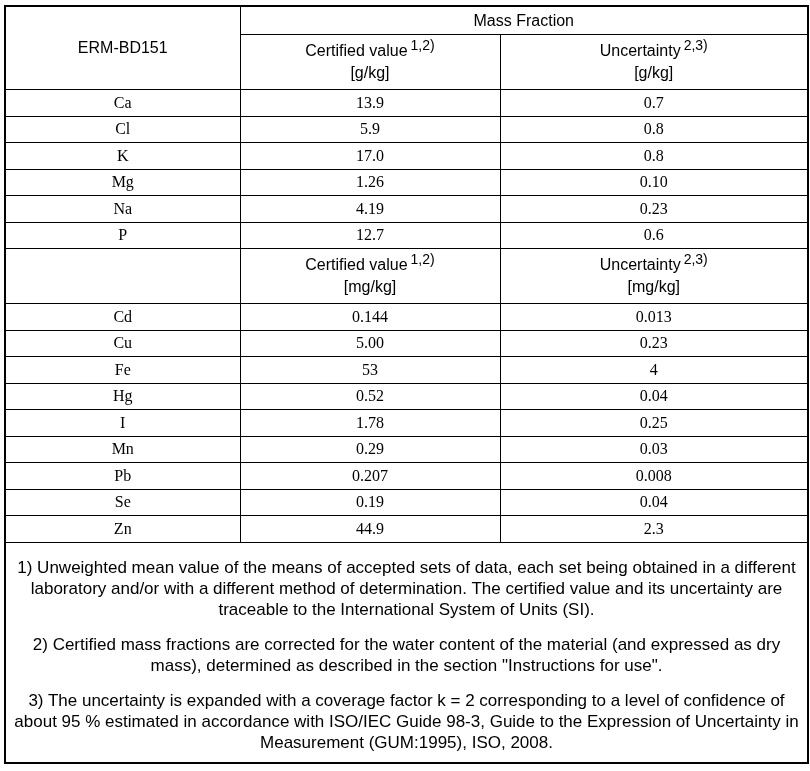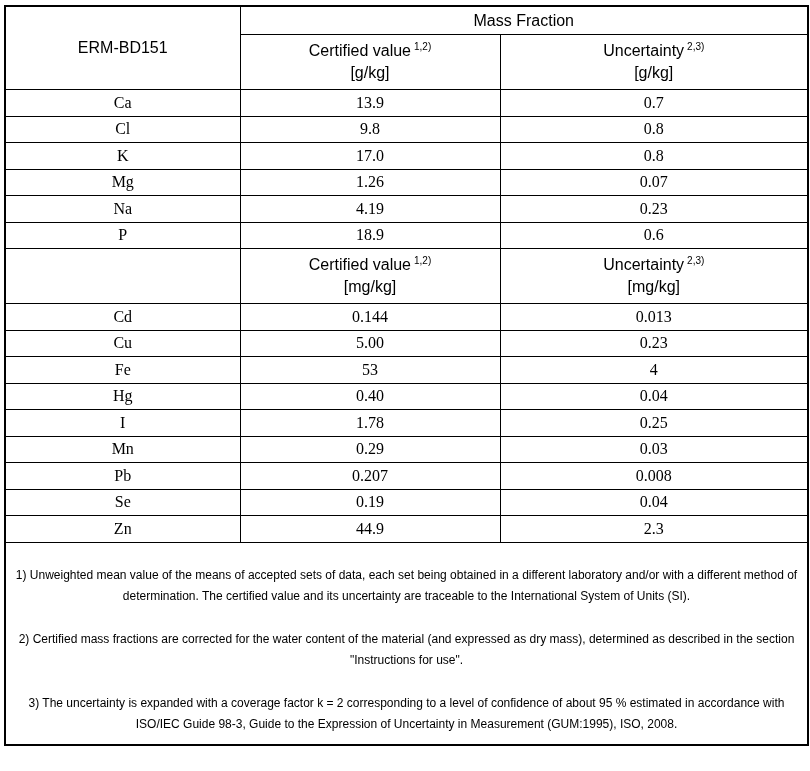--- a/index.html
+++ b/index.html
@@ -28,33 +28,33 @@
   }
   col.c1 { width: 235px; }
   col.c2 { width: 260px; }
   col.c3 { width: 308px; }
 
   tr.r-group td   { height: 27px; margin-top: 36px; }
   tr.r-subhead td { height: 54px; line-height: 1.35; }
   tr.r-data td    { height: 25.5px; font-family: Liberation Serif, serif; }
   .id-cell { font-weight: normal; }
   sup.fnref {
-    font-size: 10px;
+    font-size: 14px;
     vertical-align: super;
     line-height: 0;
     margin-left: 3px;
   }
   td.footnote-cell {
     text-align: justify;
     vertical-align: top;
     padding: 1px 9px 0 9px;
   }
   td.footnote-cell p {
-    margin: 22px 0 9px 0;
-    font-size: 12px;
+    margin: 14px 0 9px 0;
+    font-size: 17px;
     line-height: 21px;
   }
 </style>
 </head>
 <body>
 
 <table class="cert-table">
   <colgroup>
       <col class="c1">
       <col class="c2">
@@ -77,41 +77,41 @@
     </td>
   </tr>
 
   <tr class="r-data">
     <td>Ca</td>
     <td>13.9</td>
     <td>0.7</td>
   </tr>
   <tr class="r-data">
     <td>Cl</td>
-    <td>9.8</td>
+    <td>5.9</td>
     <td>0.8</td>
   </tr>
   <tr class="r-data">
     <td>K</td>
     <td>17.0</td>
     <td>0.8</td>
   </tr>
   <tr class="r-data">
     <td>Mg</td>
     <td>1.26</td>
-    <td>0.07</td>
+    <td>0.10</td>
   </tr>
   <tr class="r-data">
     <td>Na</td>
     <td>4.19</td>
     <td>0.23</td>
   </tr>
   <tr class="r-data">
     <td>P</td>
-    <td>18.9</td>
+    <td>12.7</td>
     <td>0.6</td>
   </tr>
 
   <tr class="r-subhead">
     <td></td>
     <td>
       <span>Certified value</span><sup class="fnref">1,2)</sup><br>
       <span>[mg/kg]</span>
     </td>
     <td>
@@ -130,21 +130,21 @@
     <td>5.00</td>
     <td>0.23</td>
   </tr>
   <tr class="r-data">
     <td>Fe</td>
     <td>53</td>
     <td>4</td>
   </tr>
   <tr class="r-data">
     <td>Hg</td>
-    <td>0.40</td>
+    <td>0.52</td>
     <td>0.04</td>
   </tr>
   <tr class="r-data">
     <td>I</td>
     <td>1.78</td>
     <td>0.25</td>
   </tr>
   <tr class="r-data">
     <td>Mn</td>
     <td>0.29</td>

